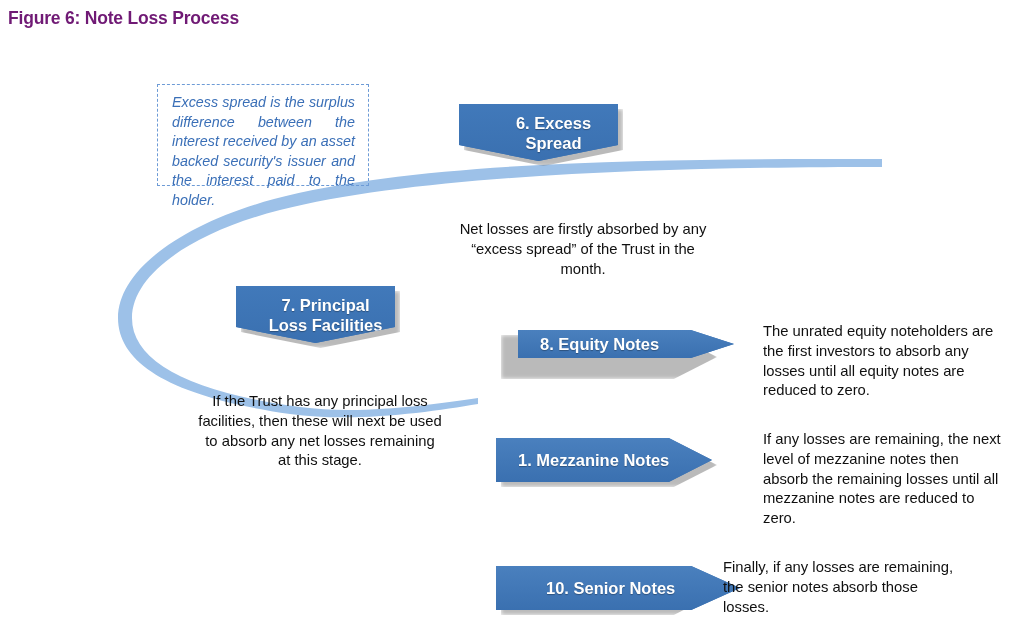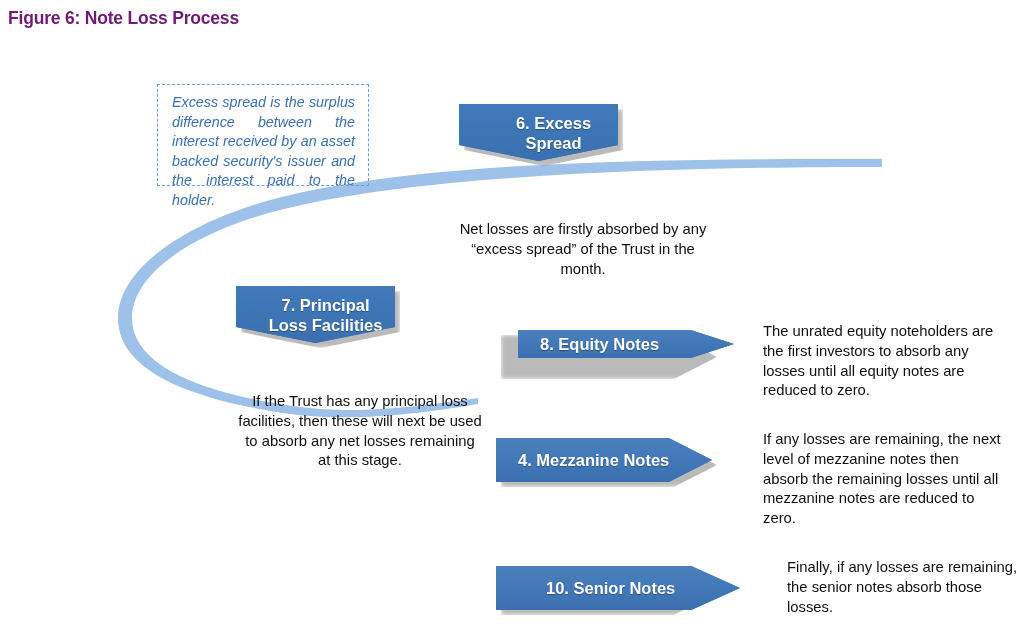--- a/index.html
+++ b/index.html
@@ -137,24 +137,24 @@
   #equity-notes-shape         { left: 496px; top: 330px; width: 216px; height: 28px; margin-left: 22px; }
   #equity-notes-shape-shadow  { left: 501px; top: 335px; width: 216px; height: 44px; }
 
   #mezzanine-notes-shape        { left: 496px; top: 438px; width: 216px; height: 44px; }
   #mezzanine-notes-shape-shadow { left: 501px; top: 443px; width: 216px; height: 44px; }
 
   #senior-notes-shape         { left: 496px; top: 566px; width: 216px; height: 44px; padding-left: 28px; }
   #senior-notes-shape-shadow  { left: 501px; top: 571px; width: 216px; height: 44px; }
 
   #net-losses-note       { left: 412px; top: 220px; width: 254px; margin-left: 44px; }
-  #principal-loss-note   { left: 198px; top: 392px; width: 244px; margin-left: 40px; }
+  #principal-loss-note   { left: 198px; top: 392px; width: 244px; }
   #equity-notes-note     { left: 728px; top: 322px; width: 240px; }
   #mezzanine-notes-note  { left: 728px; top: 430px; width: 240px; }
-  #senior-notes-note     { left: 752px; top: 558px; width: 232px; }
+  #senior-notes-note     { left: 688px; top: 558px; width: 232px; }
 </style>
 </head>
 <body>
 
 <div id="figure-title">Figure 6: Note Loss Process</div>
 
 <svg id="flow-curve" viewBox="0 0 1024 626" width="1024" height="626" xmlns="http://www.w3.org/2000/svg" aria-hidden="true">
   <defs>
     <linearGradient id="curveFadeTop" x1="0" y1="0" x2="1" y2="0">
       <stop offset="0%" stop-color="#9DC1E8" stop-opacity="1"></stop>
@@ -195,21 +195,21 @@
 <div id="principal-loss-note" class="note-text centered">If the Trust has any principal loss facilities, then these will next be used to absorb any net losses remaining at this stage.</div>
 
 <div id="equity-notes-shape-shadow" class="arrow-shadow"></div>
 <div id="equity-notes-shape" class="arrow-right">
   <div class="shape-label">8. Equity Notes</div>
 </div>
 <div id="equity-notes-note" class="note-text left">The unrated equity noteholders are the first investors to absorb any losses until all equity notes are reduced to zero.</div>
 
 <div id="mezzanine-notes-shape-shadow" class="arrow-shadow"></div>
 <div id="mezzanine-notes-shape" class="arrow-right">
-  <div class="shape-label">4. Mezzanine Notes</div>
+  <div class="shape-label">1. Mezzanine Notes</div>
 </div>
 <div id="mezzanine-notes-note" class="note-text left">If any losses are remaining, the next level of mezzanine notes then absorb the remaining losses until all mezzanine notes are reduced to zero.</div>
 
 <div id="senior-notes-shape-shadow" class="arrow-shadow"></div>
 <div id="senior-notes-shape" class="arrow-right">
   <div class="shape-label">10. Senior Notes</div>
 </div>
 <div id="senior-notes-note" class="note-text left">Finally, if any losses are remaining, the senior notes absorb those losses.</div>
 
 </body></html>

